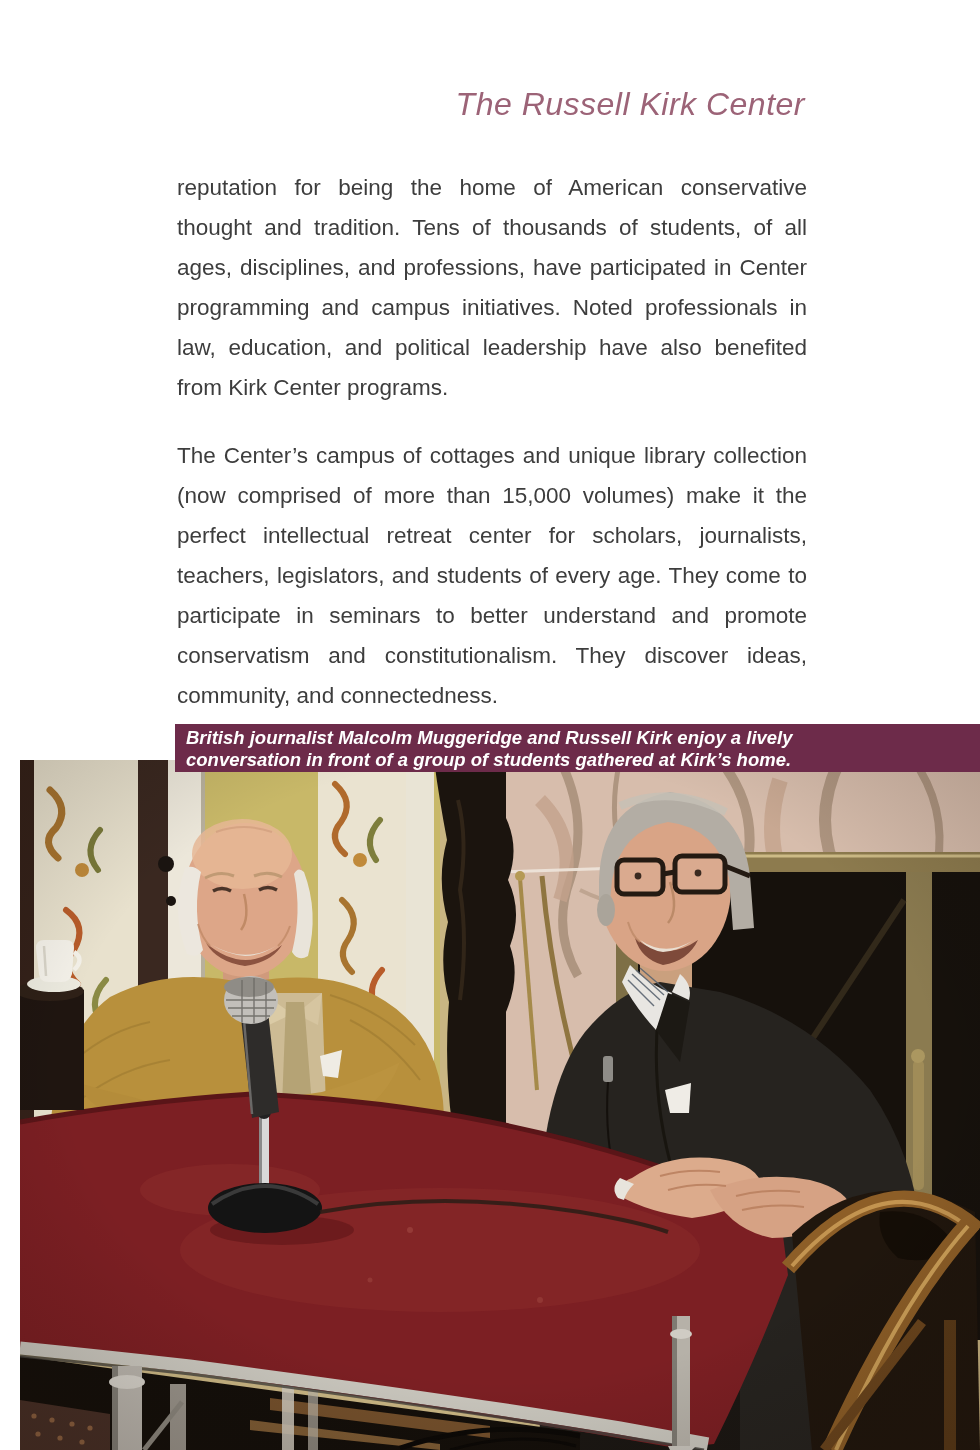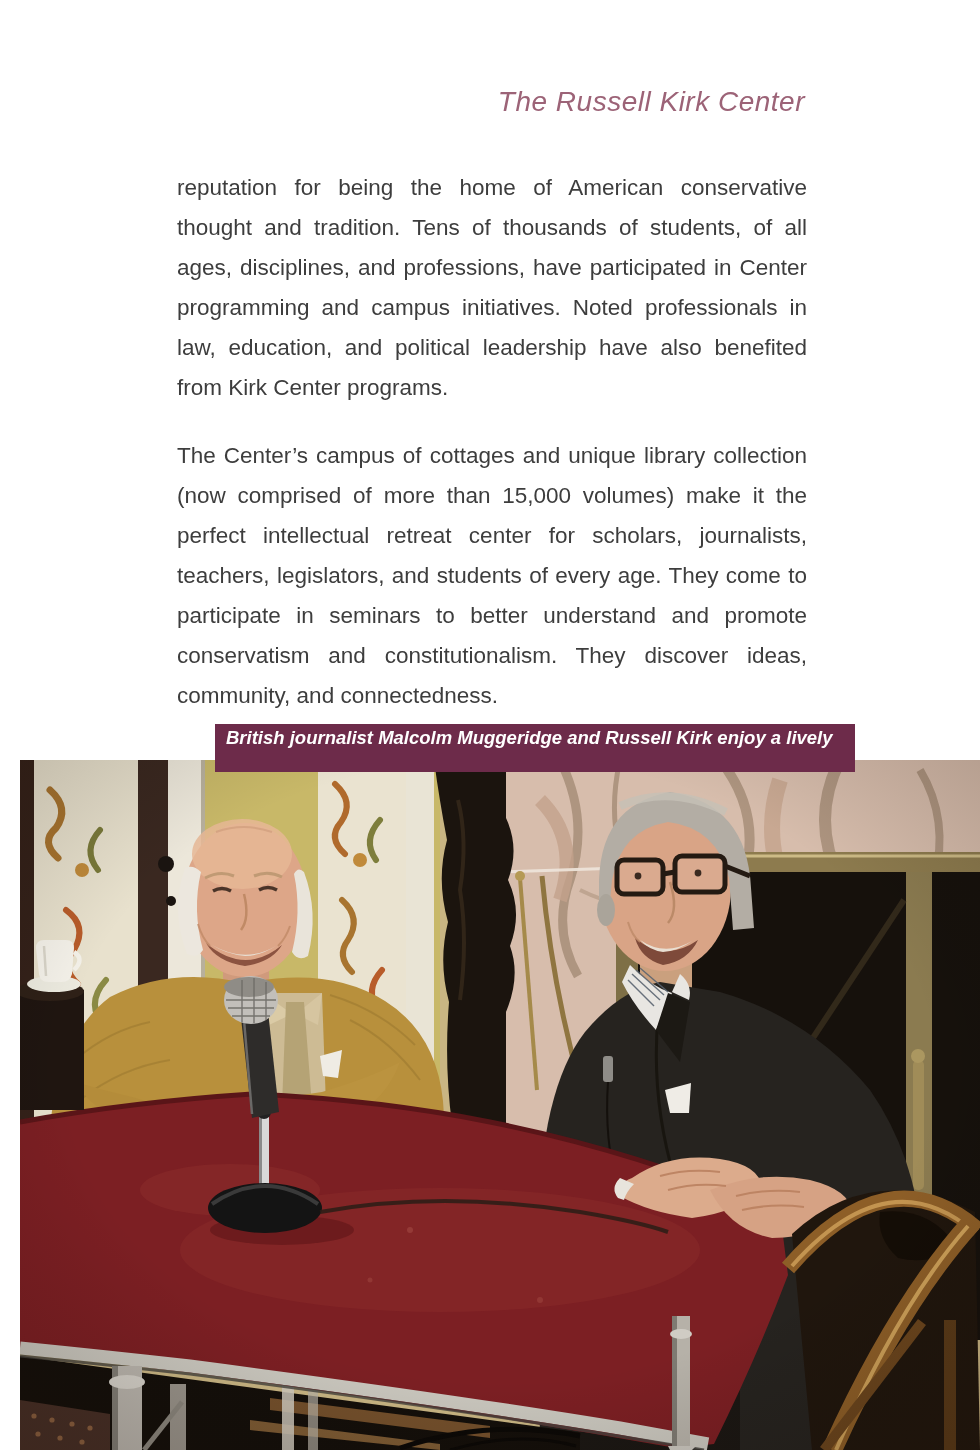--- a/index.html
+++ b/index.html
@@ -2,31 +2,31 @@
 <html><head>
 <meta charset="utf-8">
 <style>
   html,body{margin:0;padding:0;}
   body{
     width:980px;height:1450px;position:relative;background:#ffffff;overflow:hidden;
     font-family:"Liberation Sans", sans-serif;
   }
   .header-title{
     position:absolute;left:175px;top:86px;width:630px;
-    text-align:right;font-style:italic;font-size:28px;letter-spacing:.5px;
+    text-align:right;font-style:italic;font-size:32px;letter-spacing:.5px;
     color:#9c6377;
   }
   .body-text{
     position:absolute;left:177px;top:168px;width:630px;
     color:#3d3d3d;font-size:22.5px;line-height:40px;text-align:justify;
   }
   .body-text p{margin:0 0 28px 0;}
   .caption-bar{
-    position:absolute;left:175px;top:724px;width:640px;height:48px;
-    background:#6d2b4a;z-index:3;box-sizing:border-box;padding:3px 0 0 11px;margin-left:40px;
+    position:absolute;left:175px;top:724px;width:805px;height:48px;
+    background:#6d2b4a;z-index:3;box-sizing:border-box;padding:3px 0 0 11px;
   }
   .caption-bar .cap-line{
     color:#ffffff;font-weight:bold;font-style:italic;font-size:18.5px;line-height:22px;
     white-space:nowrap;
   }
   .photo-wrap{
     position:absolute;left:20px;top:760px;width:960px;height:690px;z-index:1;
   }
   .photo-wrap svg{display:block;width:960px;height:690px;}
 </style>
@@ -35,20 +35,21 @@
 
 <div class="header-title">The Russell Kirk Center</div>
 
 <div class="body-text">
   <p>reputation for being the home of American conservative thought and tradition. Tens of thousands of students, of all ages, disciplines, and professions, have participated in Center programming and campus initiatives. Noted professionals in law, education, and political leadership have also benefited from Kirk Center programs.</p>
   <p>The Center’s campus of cottages and unique library collection (now comprised of more than 15,000 volumes) make it the perfect intellectual retreat center for scholars, journalists, teachers, legislators, and students of every age. They come to participate in seminars to better understand and promote conservatism and constitutionalism. They discover ideas, community, and connectedness.</p>
 </div>
 
 <div class="caption-bar">
   <div class="cap-line">British journalist Malcolm Muggeridge and Russell Kirk enjoy a lively</div>
+  <div class="cap-line">conversation in front of a group of students gathered at Kirk’s home.</div>
 </div>
 
 <div class="photo-wrap" title="Color photograph of Malcolm Muggeridge in a mustard corduroy jacket and Russell Kirk in a dark suit, seated at a dark red card table with a tabletop microphone, in front of floral wallpaper, a carved column, marble wall and fireplace screen.">
 <svg viewBox="0 0 960 690" xmlns="http://www.w3.org/2000/svg">
   <defs>
     <radialGradient id="vig" cx="50%" cy="45%" r="75%">
       <stop offset="60%" stop-color="#000000" stop-opacity="0"></stop>
       <stop offset="100%" stop-color="#1a0d05" stop-opacity="0.22"></stop>
     </radialGradient>
   </defs>

